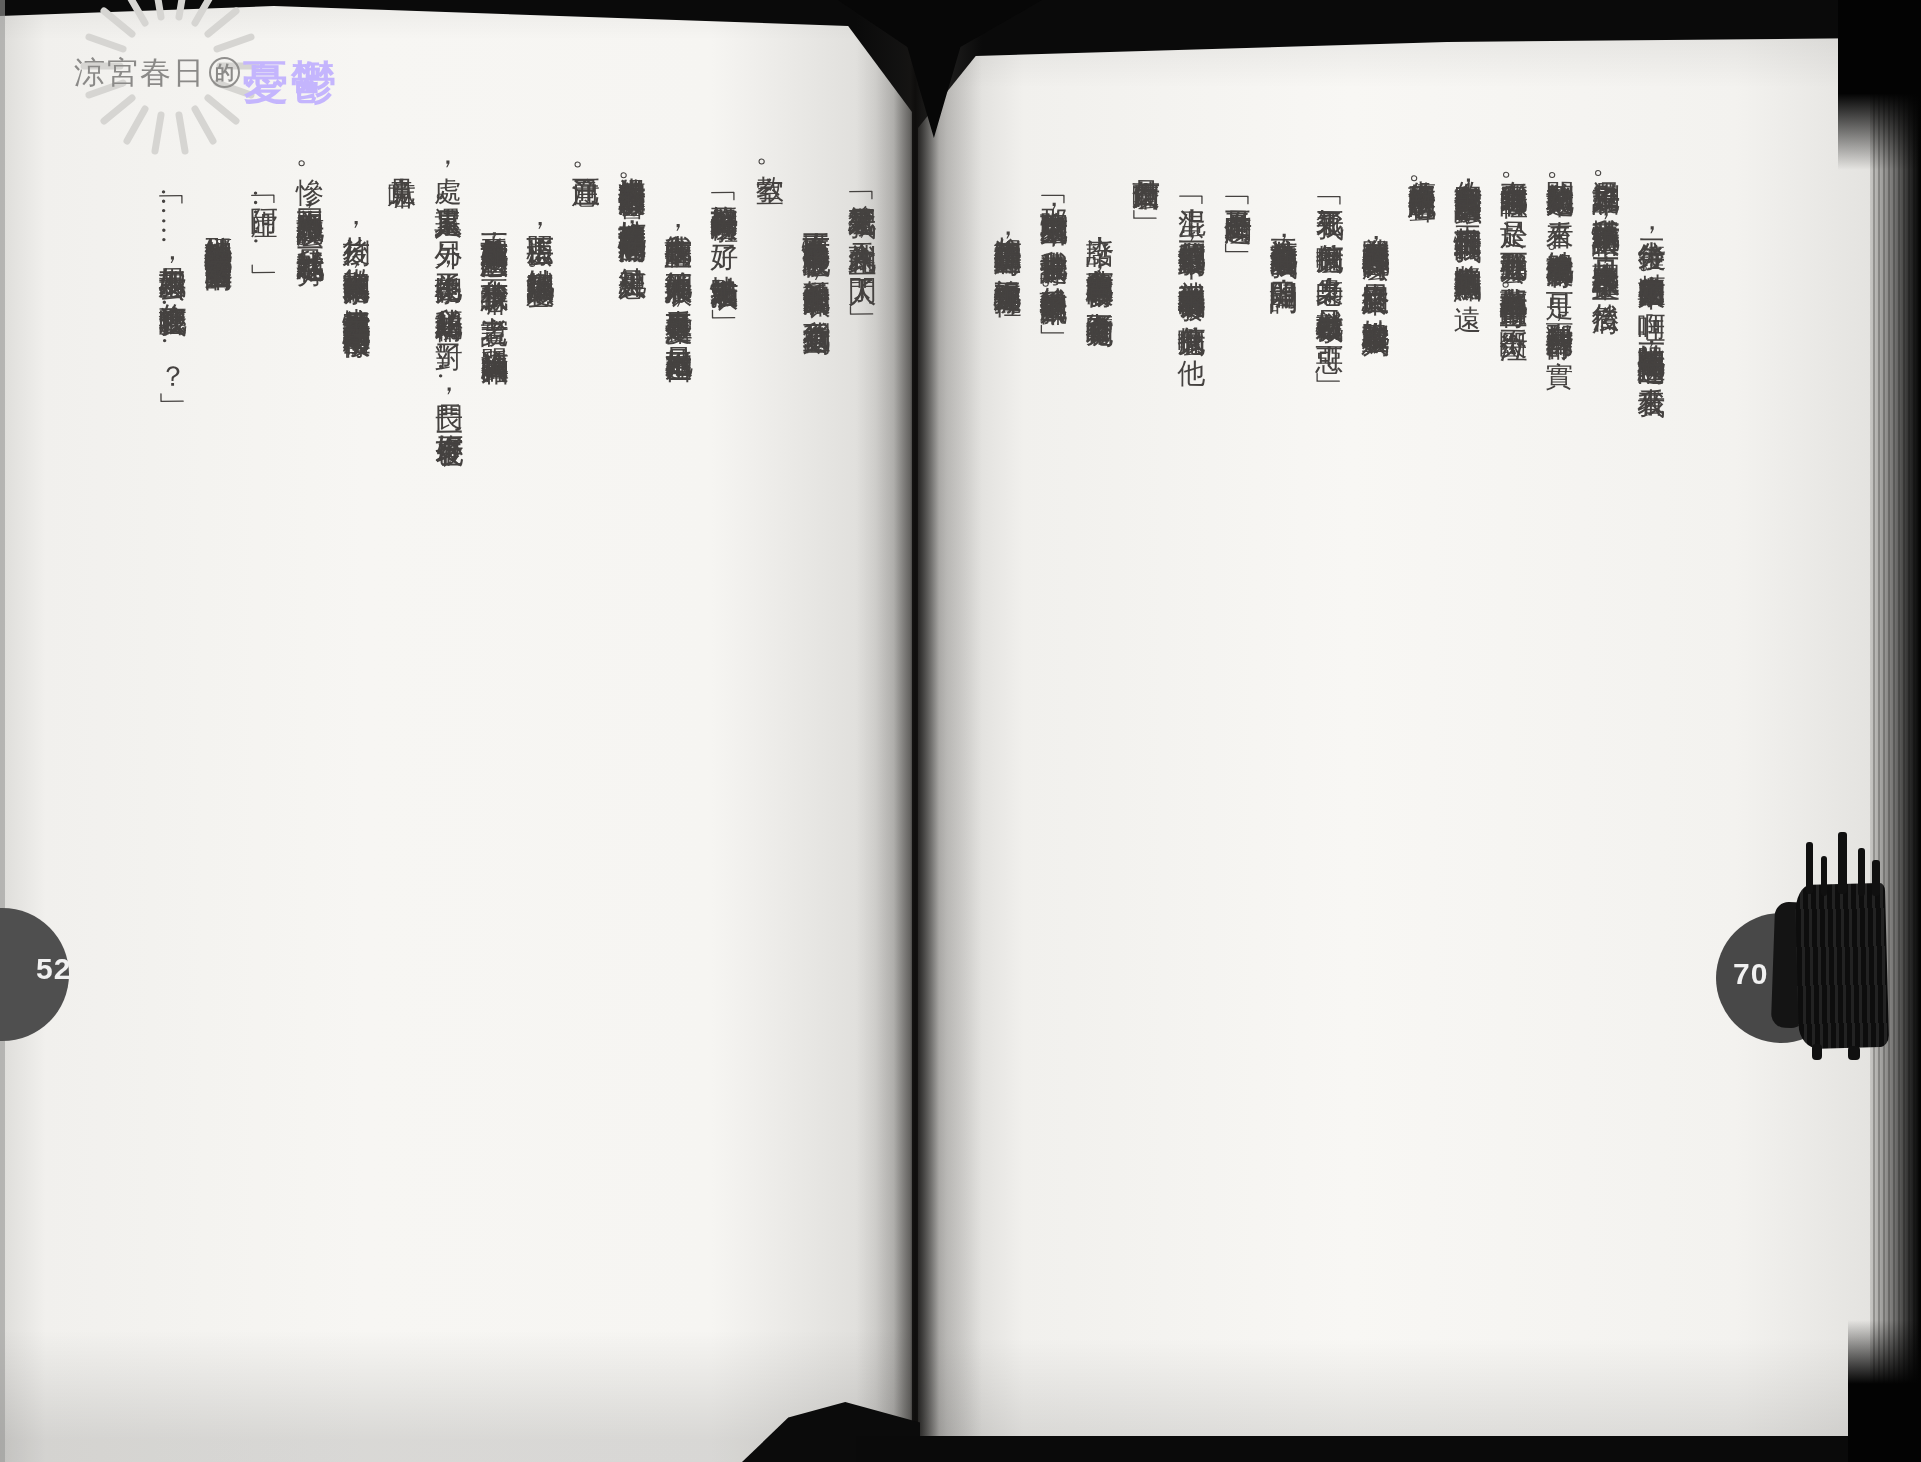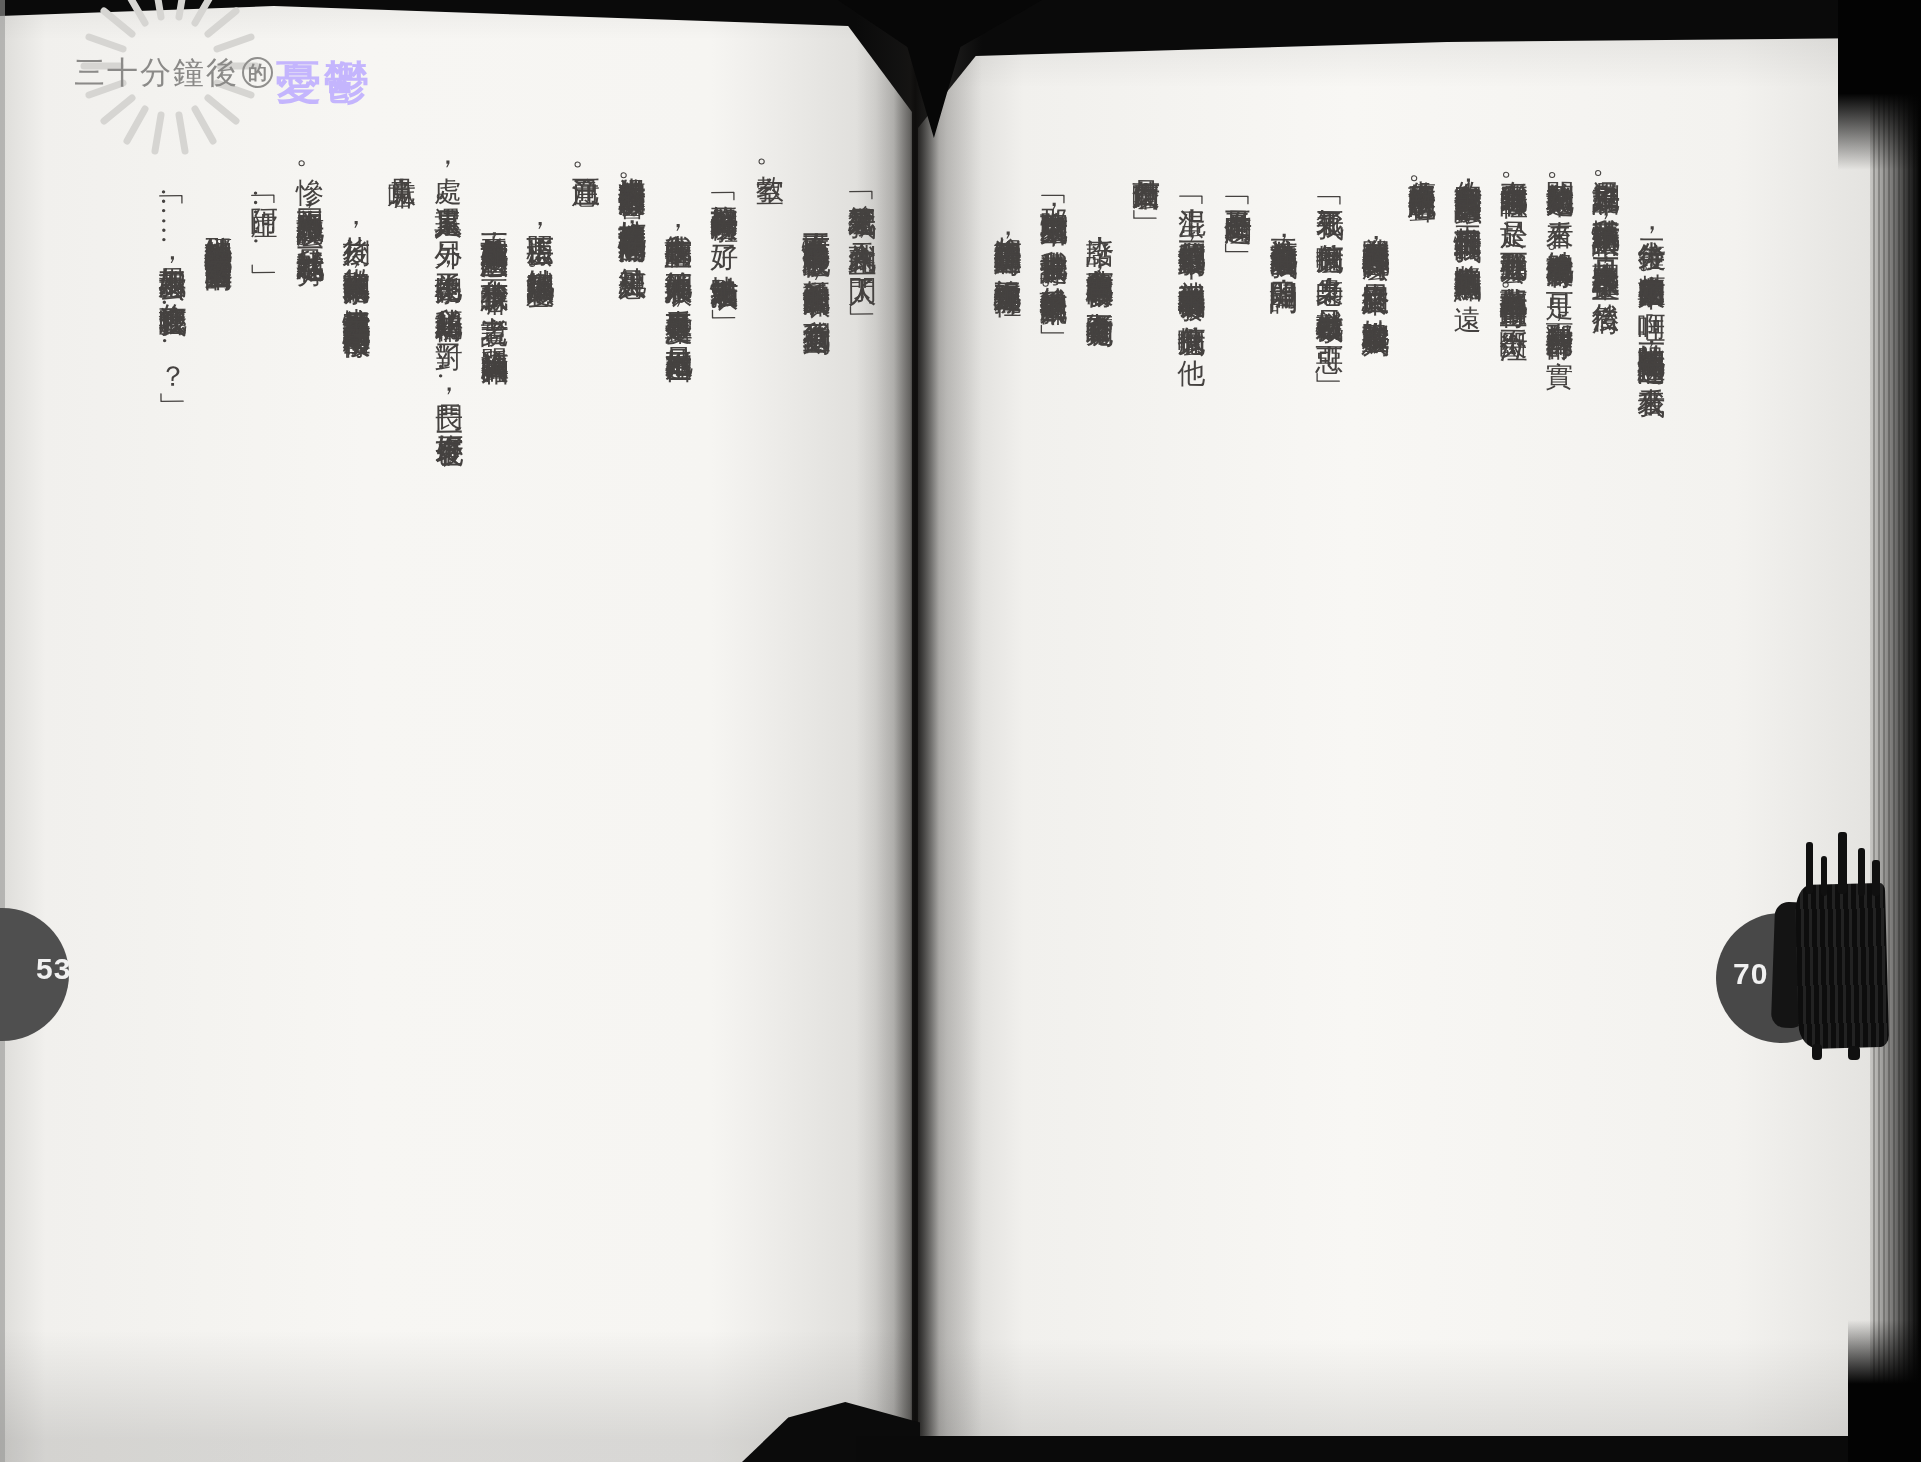--- a/index.html
+++ b/index.html
@@ -110,26 +110,26 @@
         <line x1="132" y1="98" x2="104" y2="121"></line>
         <line x1="145" y1="109" x2="127" y2="141"></line>
         <line x1="161" y1="115" x2="155" y2="151"></line>
         <line x1="179" y1="115" x2="185" y2="151"></line>
         <line x1="195" y1="109" x2="213" y2="141"></line>
         <line x1="208" y1="98" x2="236" y2="121"></line>
         <line x1="217" y1="83" x2="251" y2="95"></line>
       </g>
     </svg>
     <div class="logo-text">
-      <span class="logo-series">三十分鐘後</span><span class="logo-de">的</span><span class="logo-title">憂鬱</span>
+      <span class="logo-series">涼宮春日</span><span class="logo-de">的</span><span class="logo-title">憂鬱</span>
     </div>
   </div>
 
   <div class="badge badge-91"></div>
-  <span class="badge-num num-91">53</span>
+  <span class="badge-num num-91">52</span>
   <div class="badge badge-90"></div>
   <span class="badge-num num-90">70</span>
 
   <div class="smear smear-left"></div>
   <div class="smear smear-main"></div>
   <div class="spike sp1"></div>
   <div class="spike sp2"></div>
   <div class="spike sp3"></div>
   <div class="spike sp4"></div>
   <div class="spike sp5"></div>

